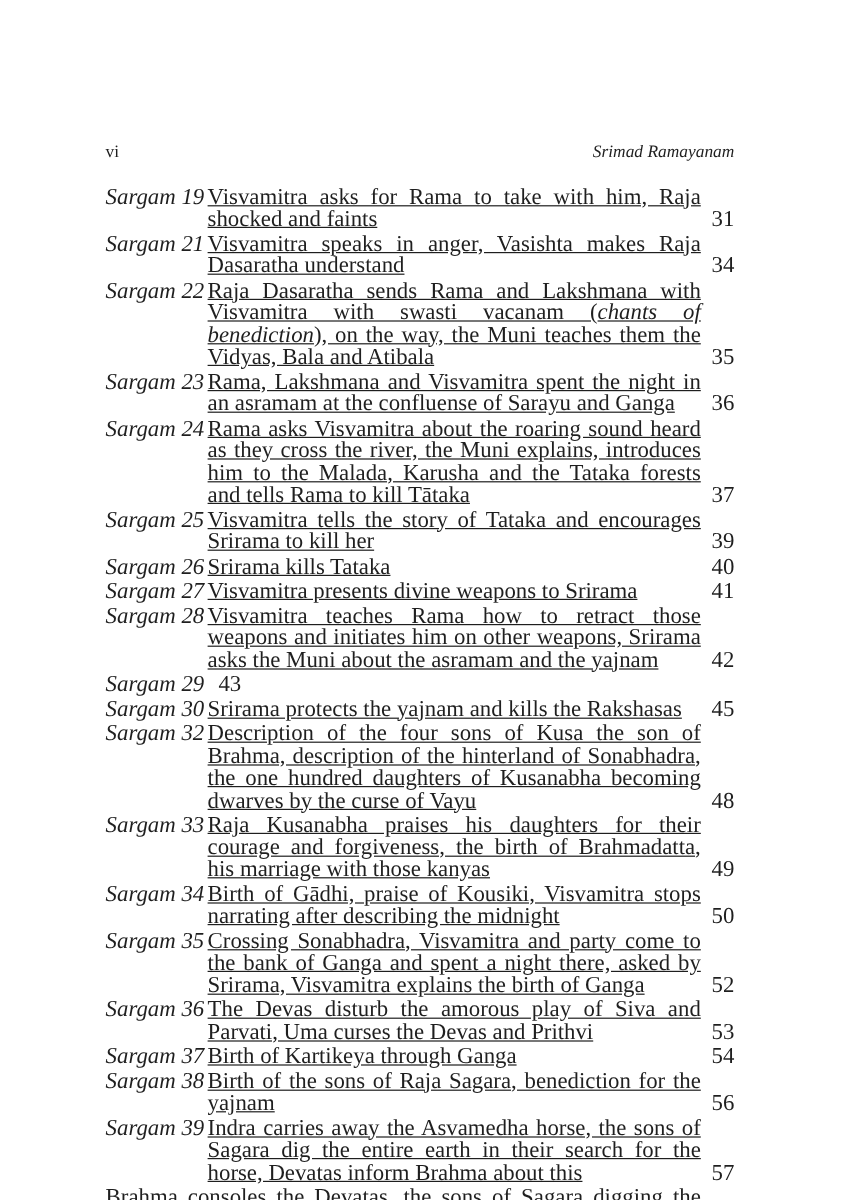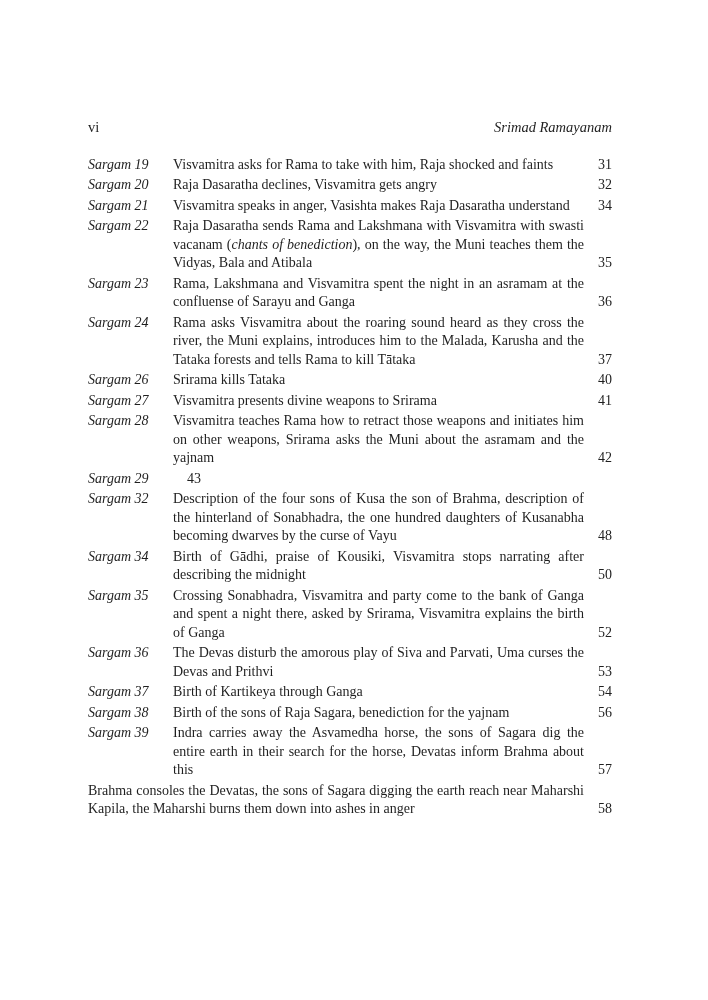--- a/index.html
+++ b/index.html
@@ -25,32 +25,33 @@
     align-items: baseline;
     font-size: 14.5px;
     line-height: 18.5px;
     margin-bottom: 19px;
   }
   .running-title {
     font-style: italic;
   }
   .toc-row {
     display: flex;
-    font-size: 14px;
+    font-size: 19px;
     line-height: 18.5px;
     margin-bottom: 2px;
   }
   .sargam {
     width: 85px;
     flex: 0 0 85px;
     font-style: italic;
   }
   .desc {
     flex: 1 1 auto;
     text-align: justify;
+    text-decoration: underline;
   }
   .pagenum {
     flex: 0 0 28px;
     width: 28px;
     text-align: right;
     align-self: flex-end;
   }
 </style>
 </head>
 <body>
@@ -62,25 +63,20 @@
     <span class="running-title">Srimad Ramayanam</span>
   </header>
 
   <main class="toc">
     <div class="toc-row">
       <span class="sargam">Sargam 19</span>
       <span class="desc">Visvamitra asks for Rama to take with him, Raja shocked and faints</span>
       <span class="pagenum">31</span>
     </div>
 
-    <div class="toc-row">
-      <span class="sargam">Sargam 20</span>
-      <span class="desc">Raja Dasaratha declines, Visvamitra gets angry</span>
-      <span class="pagenum">32</span>
-    </div>
 
     <div class="toc-row">
       <span class="sargam">Sargam 21</span>
       <span class="desc">Visvamitra speaks in anger, Vasishta makes Raja Dasaratha understand</span>
       <span class="pagenum">34</span>
     </div>
 
     <div class="toc-row">
       <span class="sargam">Sargam 22</span>
       <span class="desc">Raja Dasaratha sends Rama and Lakshmana with Visvamitra with swasti vacanam (<i>chants of benediction</i>), on the way, the Muni teaches them the Vidyas, Bala and Atibala</span>
@@ -92,20 +88,25 @@
       <span class="desc">Rama, Lakshmana and Visvamitra spent the night in an asramam at the confluense of Sarayu and Ganga</span>
       <span class="pagenum">36</span>
     </div>
 
     <div class="toc-row">
       <span class="sargam">Sargam 24</span>
       <span class="desc">Rama asks Visvamitra about the roaring sound heard as they cross the river, the Muni explains, introduces him to the Malada, Karusha and the Tataka forests and tells Rama to kill Tātaka</span>
       <span class="pagenum">37</span>
     </div>
 
+    <div class="toc-row">
+      <span class="sargam">Sargam 25</span>
+      <span class="desc">Visvamitra tells the story of Tataka and encourages Srirama to kill her</span>
+      <span class="pagenum">39</span>
+    </div>
 
     <div class="toc-row">
       <span class="sargam">Sargam 26</span>
       <span class="desc">Srirama kills Tataka</span>
       <span class="pagenum">40</span>
     </div>
 
     <div class="toc-row">
       <span class="sargam">Sargam 27</span>
       <span class="desc">Visvamitra presents divine weapons to Srirama</span>
@@ -116,28 +117,38 @@
       <span class="sargam">Sargam 28</span>
       <span class="desc">Visvamitra teaches Rama how to retract those weapons and initiates him on other weapons, Srirama asks the Muni about the asramam and the yajnam</span>
       <span class="pagenum">42</span>
     </div>
 
     <div class="toc-row">
       <span class="sargam">Sargam 29</span>
       <span class="pagenum">43</span>
     </div>
 
+    <div class="toc-row">
+      <span class="sargam">Sargam 30</span>
+      <span class="desc">Srirama protects the yajnam and kills the Rakshasas</span>
+      <span class="pagenum">45</span>
+    </div>
 
 
     <div class="toc-row">
       <span class="sargam">Sargam 32</span>
       <span class="desc">Description of the four sons of Kusa the son of Brahma, description of the hinterland of Sonabhadra, the one hundred daughters of Kusanabha becoming dwarves by the curse of Vayu</span>
       <span class="pagenum">48</span>
     </div>
 
+    <div class="toc-row">
+      <span class="sargam">Sargam 33</span>
+      <span class="desc">Raja Kusanabha praises his daughters for their courage and forgiveness, the birth of Brahmadatta, his marriage with those kanyas</span>
+      <span class="pagenum">49</span>
+    </div>
 
     <div class="toc-row">
       <span class="sargam">Sargam 34</span>
       <span class="desc">Birth of Gādhi, praise of Kousiki, Visvamitra stops narrating after describing the midnight</span>
       <span class="pagenum">50</span>
     </div>
 
     <div class="toc-row">
       <span class="sargam">Sargam 35</span>
       <span class="desc">Crossing Sonabhadra, Visvamitra and party come to the bank of Ganga and spent a night there, asked by Srirama, Visvamitra explains the birth of Ganga</span>

